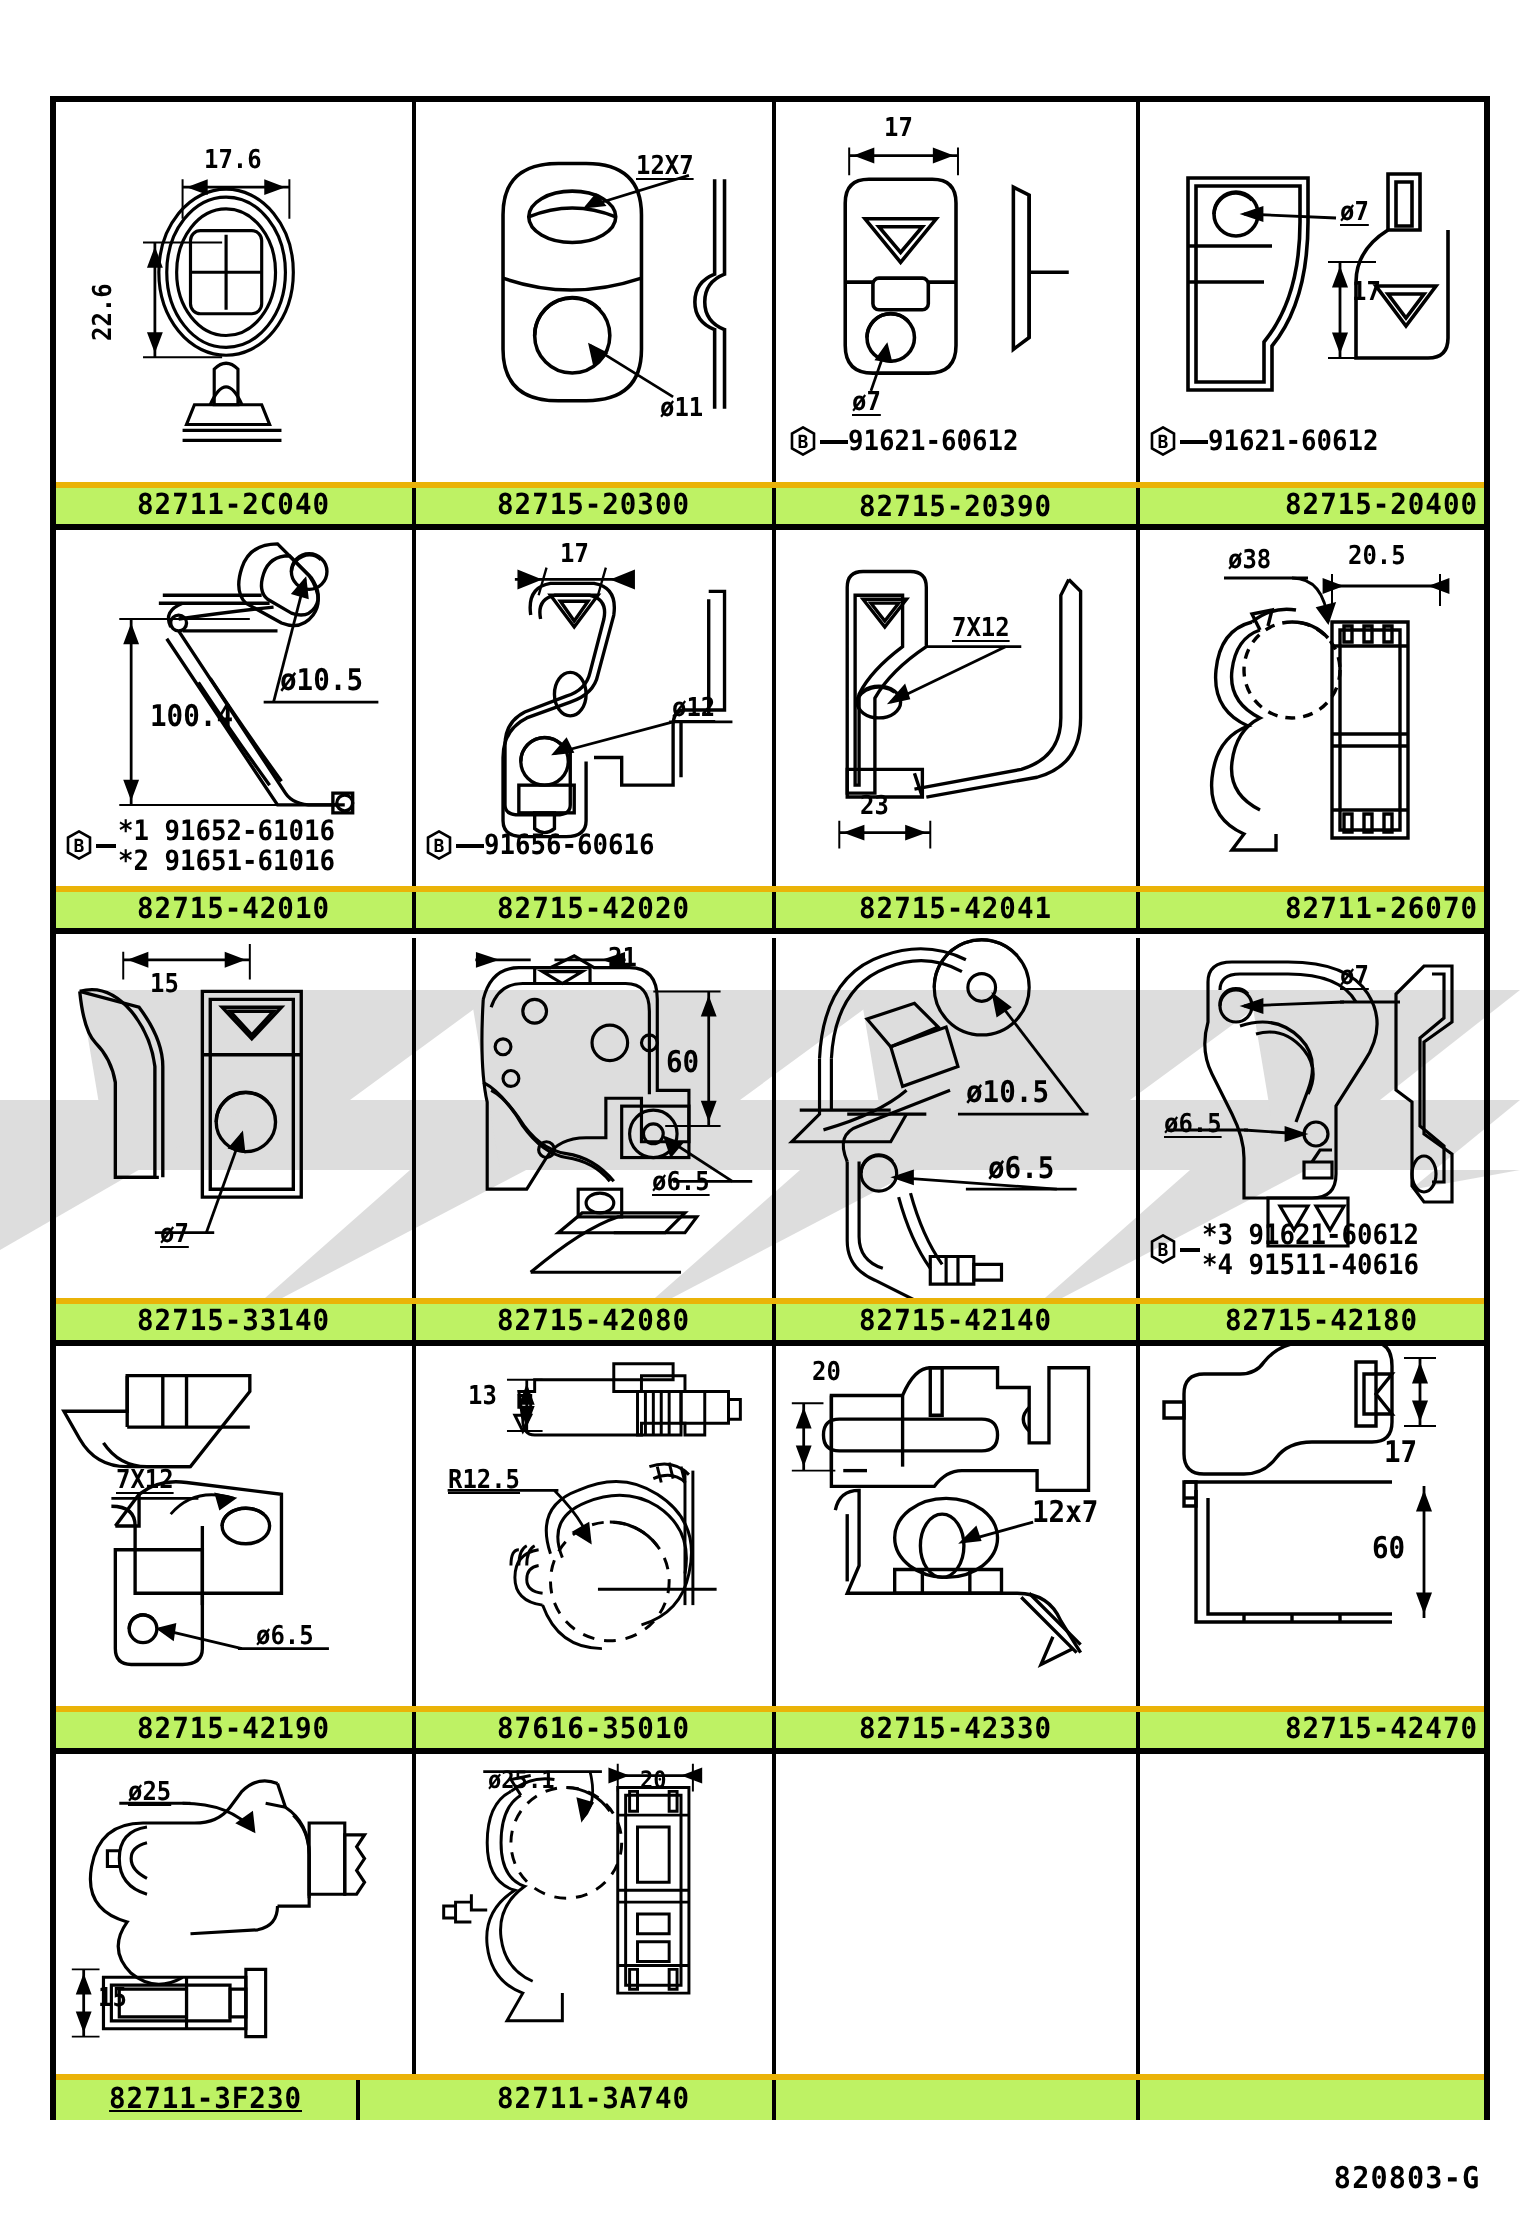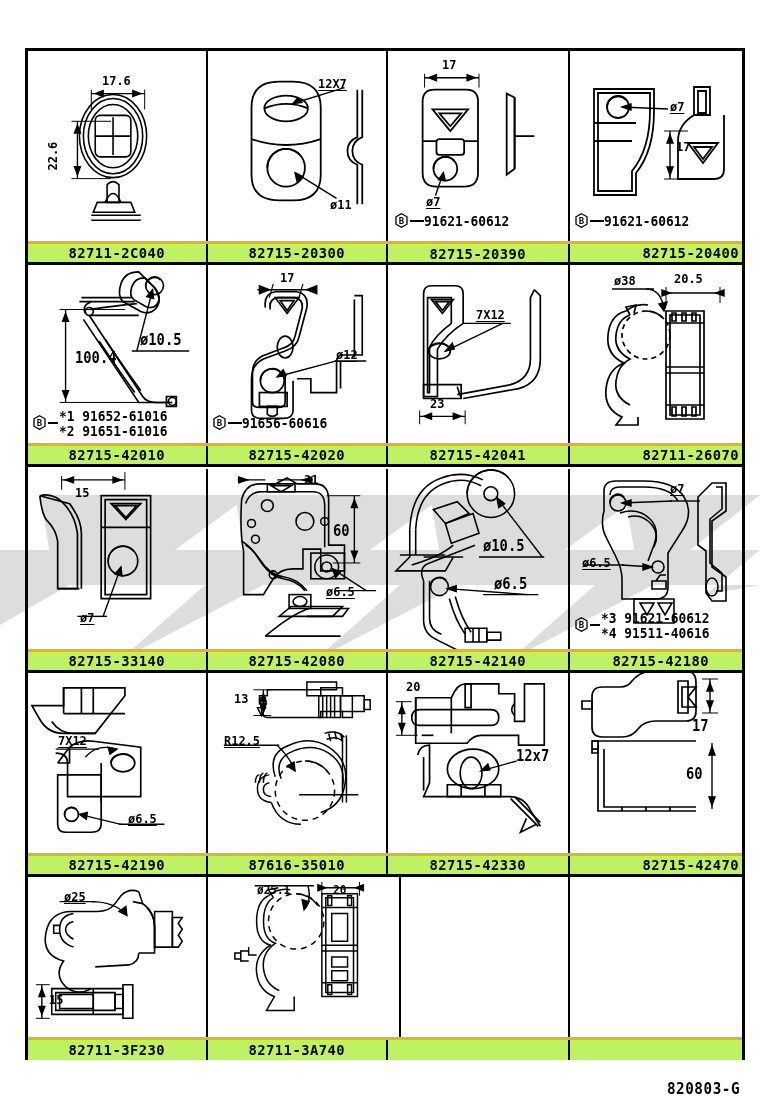--- a/index.html
+++ b/index.html
@@ -745,21 +745,21 @@
               <path d="M14 112 l-3 8 h6 z" fill="#000"></path>
                 <path d="M14 138 l-3 -8 h6 z" fill="#000"></path>
               <path d="M8 108 h14 M8 142 h14" stroke-width="1"></path>
             </g>
           </svg>
         </div>
         <div class="t u" style="left:36px;top:12px;">ø25</div>
         <div class="t" style="left:21px;top:115px;">15</div>
       </div>
 
-      <div class="cell" style="left:180px;width:180px;margin-left:13px;">
+      <div class="cell" style="left:180px;width:180px;">
         <div class="art">
           <svg viewBox="0 0 180 160">
             <g fill="none" stroke="#000" stroke-width="1.5">
               <circle cx="76" cy="44" r="28" stroke-dasharray="6 5"></circle>
               <path d="M76 16 a28 28 0 0 1 22 12"></path>
               <path d="M48 18 q-12 6 -12 26 t14 24 q-16 10 -14 28 t18 24 l-8 14 h28 v-14"></path>
               <path d="M53 20 q-10 6 -10 24 t12 22 q-14 10 -12 26 t16 22"></path>
               <path d="M48 18 q10 -8 22 -6"></path>
               <path d="M53 20 l-5 -8 l10 -2"></path>
               <path d="M36 78 h-8 v-8"></path>
@@ -788,21 +788,21 @@
         <div class="t sm" style="left:36px;top:6px;">ø25.1</div>
         <div class="t sm" style="left:112px;top:6px;">20</div>
       </div>
 
       <div class="cell" style="left:360px;width:182px;"></div>
 
       <div class="cell last" style="left:542px;width:172px;"></div>
     </div>
 
     <div class="labelrow noline" style="top:986px;border-bottom:none;height:23px;">
-      <div class="lcell" style="left:0;width:180px;">
+      <div class="lcell" style="left:0;width:152px;text-decoration:underline;">
           <span>82711-3F230</span>
         </div>
       <div class="lcell" style="left:180px;width:180px;">
           <span>82711-3A740</span>
         </div>
       <div class="lcell" style="left:360px;width:182px;"></div>
       <div class="lcell last" style="left:542px;width:172px;"></div>
     </div>
   </div>
 

